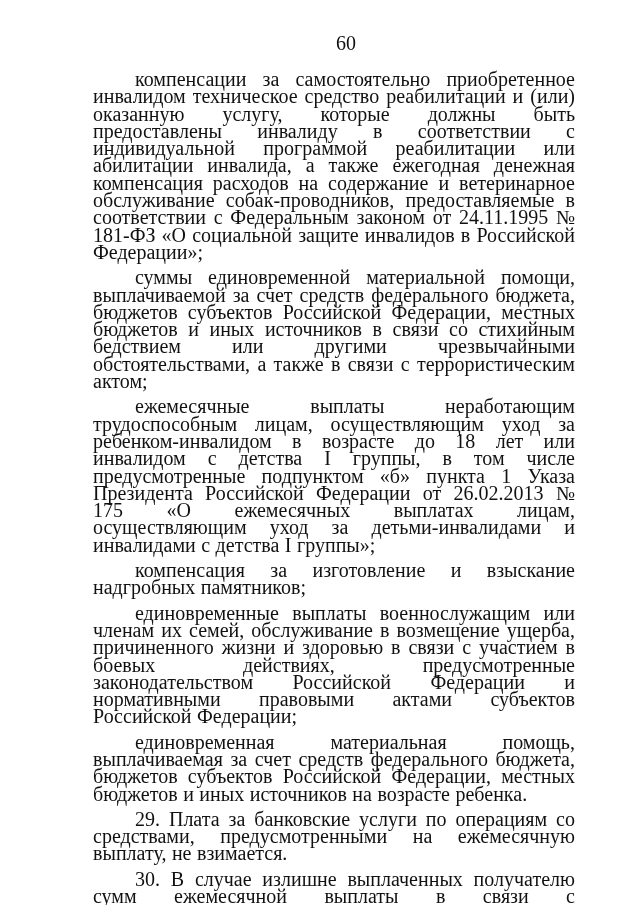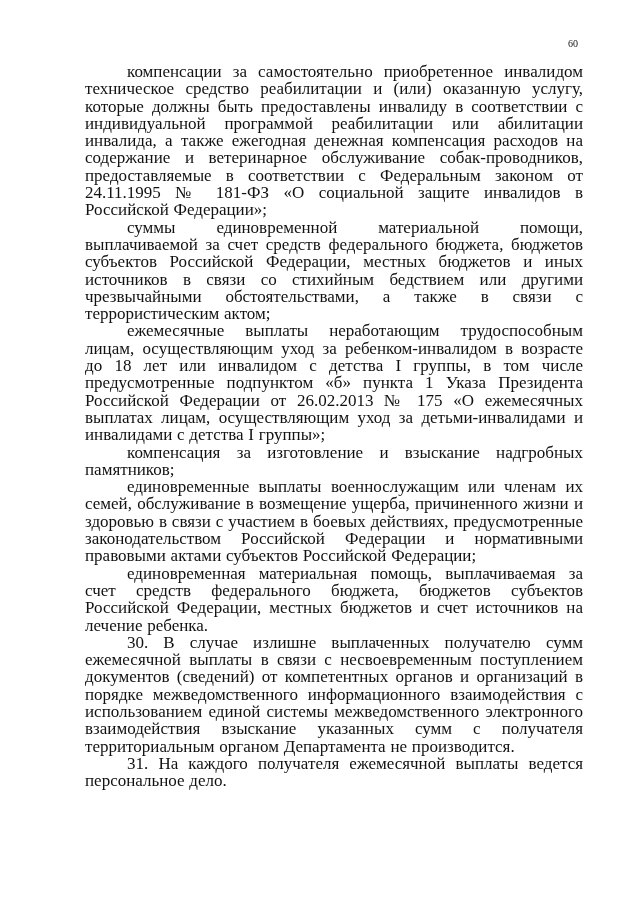--- a/index.html
+++ b/index.html
@@ -18,50 +18,51 @@
     top: 0; left: 0;
     width: 640px;
     height: 905px;
     background: #ffffff;
     font-family: "Liberation Serif", serif;
     color: #111111;
   }
   .page-number {
     position: absolute;
     top: 35px;
-    left: 80px;
+    left: 97px;
     width: 498px;
-    text-align: right;
-    font-size: 10px;
+    text-align: center;
+    font-size: 20px;
     line-height: 17px;
   }
   .content {
     position: absolute;
     top: 63px;
     left: 85px;
     width: 498px;
   }
   .content p {
-    margin: 0;
+    margin: 8px;
     padding: 0;
-    font-size: 17px;
+    font-size: 20px;
     line-height: 17.3px;
     text-align: justify;
     text-indent: 42px;
     word-spacing: 0.5px;
   }
 </style>
 </head>
 <body>
 
 <div class="page">
   <div class="page-number">60</div>
   <div class="content">
       <p>компенсации за самостоятельно приобретенное инвалидом техническое средство реабилитации и (или) оказанную услугу, которые должны быть предоставлены инвалиду в соответствии с индивидуальной программой реабилитации или абилитации инвалида, а также ежегодная денежная компенсация расходов на содержание и ветеринарное обслуживание собак-проводников, предоставляемые в соответствии с Федеральным законом от 24.11.1995 № 181-ФЗ «О социальной защите инвалидов в Российской Федерации»;</p>
       <p>суммы единовременной материальной помощи, выплачиваемой за счет средств федерального бюджета, бюджетов субъектов Российской Федерации, местных бюджетов и иных источников в связи со стихийным бедствием или другими чрезвычайными обстоятельствами, а также в связи с террористическим актом;</p>
       <p>ежемесячные выплаты неработающим трудоспособным лицам, осуществляющим уход за ребенком-инвалидом в возрасте до 18 лет или инвалидом с детства I группы, в том числе предусмотренные подпунктом «б» пункта 1 Указа Президента Российской Федерации от 26.02.2013 № 175 «О ежемесячных выплатах лицам, осуществляющим уход за детьми-инвалидами и инвалидами с детства I группы»;</p>
       <p>компенсация за изготовление и взыскание надгробных памятников;</p>
       <p>единовременные выплаты военнослужащим или членам их семей, обслуживание в возмещение ущерба, причиненного жизни и здоровью в связи с участием в боевых действиях, предусмотренные законодательством Российской Федерации и нормативными правовыми актами субъектов Российской Федерации;</p>
-      <p>единовременная материальная помощь, выплачиваемая за счет средств федерального бюджета, бюджетов субъектов Российской Федерации, местных бюджетов и счет источников на лечение ребенка.</p>
+      <p>единовременная материальная помощь, выплачиваемая за счет средств федерального бюджета, бюджетов субъектов Российской Федерации, местных бюджетов и иных источников на возрасте ребенка.</p>
+      <p>29. Плата за банковские услуги по операциям со средствами, предусмотренными на ежемесячную выплату, не взимается.</p>
       <p>30. В случае излишне выплаченных получателю сумм ежемесячной выплаты в связи с несвоевременным поступлением документов (сведений) от компетентных органов и организаций в порядке межведомственного информационного взаимодействия с использованием единой системы межведомственного электронного взаимодействия взыскание указанных сумм с получателя территориальным органом Департамента не производится.</p>
       <p>31. На каждого получателя ежемесячной выплаты ведется персональное дело.</p>
     </div>
 </div>
 
 </body></html>

